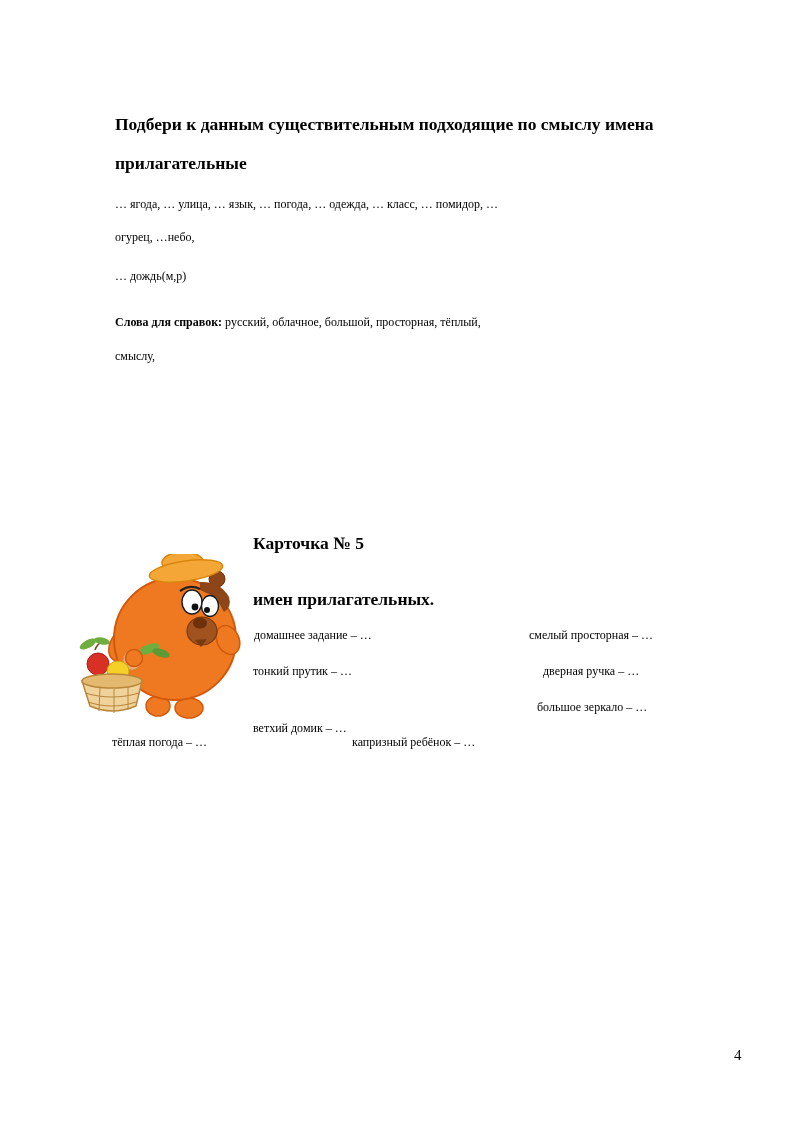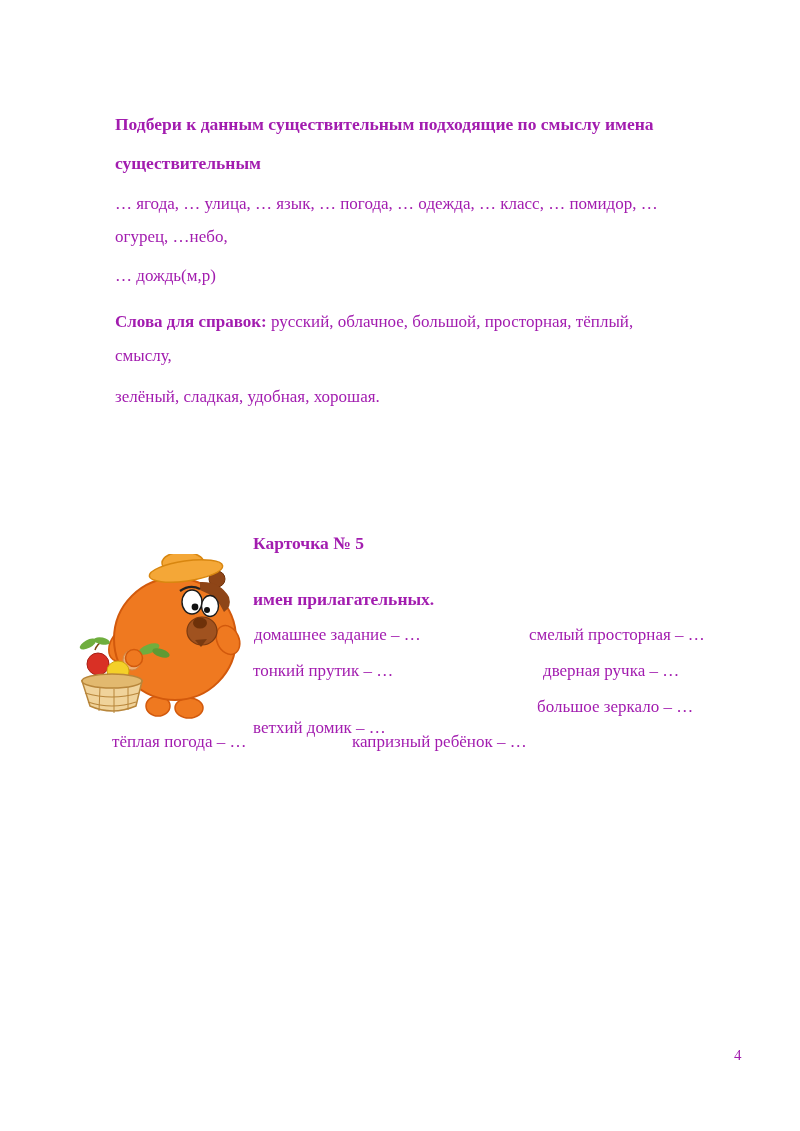--- a/index.html
+++ b/index.html
@@ -3,48 +3,47 @@
 <meta charset="utf-8">
 <style>
   html, body { margin: 0; padding: 0; }
   .page {
     position: relative;
     width: 800px;
     height: 1131px;
     background: #ffffff;
     overflow: hidden;
     font-family: "Liberation Serif", "DejaVu Serif", serif;
-    color: #a21caf;
+    color: #000000;
   }
   .line {
     position: absolute;
     white-space: nowrap;
-    font-size: 17px;
+    font-size: 12px;
     line-height: 22px;
   }
   .b { font-weight: 700; }
   .h { font-size: 17.5px; font-weight: 700; }
   .pagenum { font-size: 15px; }
   .mascot { position: absolute; left: 76px; top: 554px; }
 </style>
 </head>
 <body>
 
 <div class="page">
 
   <div class="line h" style="left:115px; top:113px;">Подбери к данным существительным подходящие по смыслу имена</div>
-  <div class="line h" style="left:115px; top:152px;">существительным</div>
+  <div class="line h" style="left:115px; top:152px;">прилагательные</div>
 
   <div class="line" style="left:115px; top:193px;">… ягода, … улица, … язык, … погода, … одежда, … класс, … помидор, …</div>
   <div class="line" style="left:115px; top:226px;">огурец, …небо,</div>
   <div class="line" style="left:115px; top:265px;">… дождь(м,р)</div>
 
   <div class="line" style="left:115px; top:311px;"><span class="b">Слова для справок:</span><span> русский, облачное, большой, просторная, тёплый,</span></div>
   <div class="line" style="left:115px; top:345px;">смыслу,</div>
-  <div class="line" style="left:115px; top:386px;">зелёный, сладкая, удобная, хорошая.</div>
 
   <div class="line h" style="left:253px; top:532px;">Карточка № 5</div>
   <div class="line h" style="left:253px; top:588px;">имен прилагательных.</div>
 
   <div class="line" style="left:254px; top:624px;">домашнее задание – …</div>
   <div class="line" style="left:529px; top:624px;">смелый просторная – …</div>
   <div class="line" style="left:253px; top:660px;">тонкий прутик – …</div>
   <div class="line" style="left:543px; top:660px;">дверная ручка – …</div>
   <div class="line" style="left:253px; top:696px;margin-top:21px;">ветхий домик – …</div>
   <div class="line" style="left:537px; top:696px;">большое зеркало – …</div>

